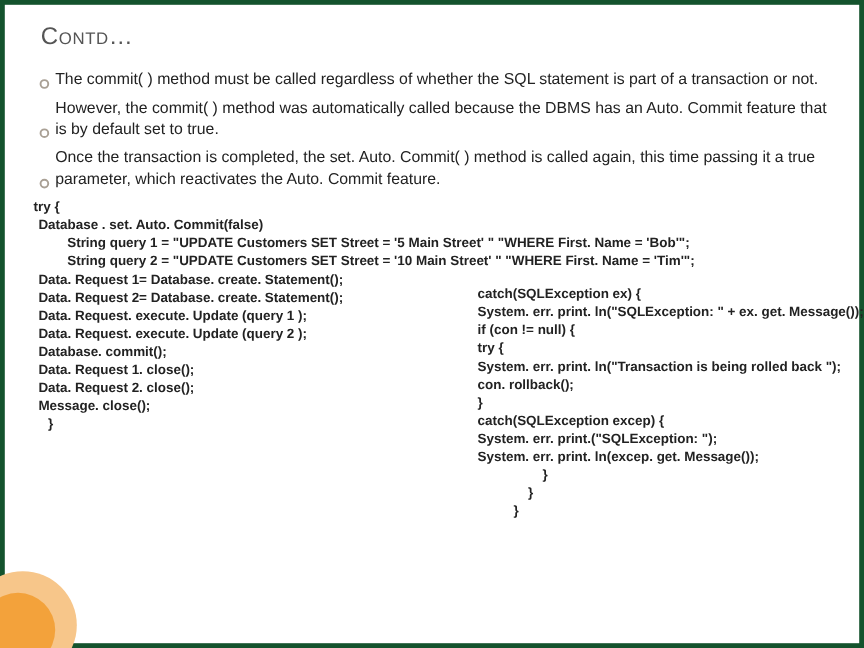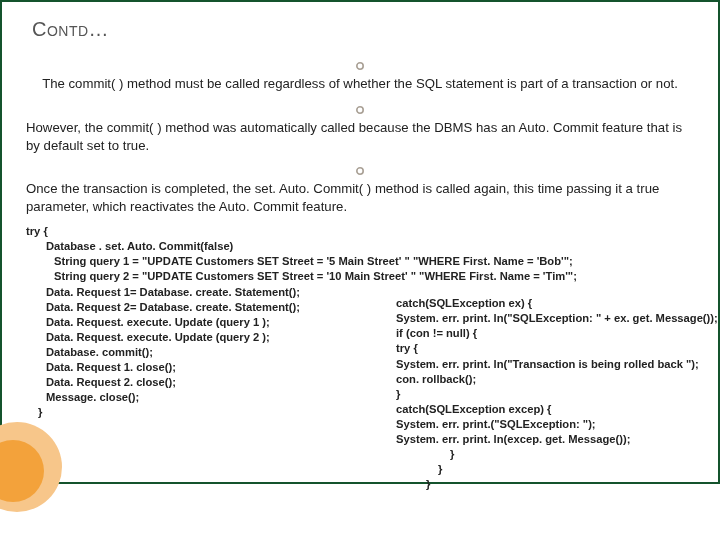--- a/index.html
+++ b/index.html
@@ -1,27 +1,27 @@
 <!DOCTYPE html>
 <html><head>
 <meta charset="utf-8">
 <style>
   * { margin: 0; padding: 0; box-sizing: border-box; }
   html, body { width: 720px; height: 540px; font-family: Arial, sans-serif; background: #fff; }
-  .slide { width: 720px; height: 484px; position: relative; padding: 12px 24px 0 24px; border: 2px solid #14532d; }
+  .slide { width: 720px; height: 540px; position: relative; padding: 12px 24px 0 24px; border: 4px solid #14532d; }
   .title { font-size: 20px; font-variant: small-caps; color: #555; letter-spacing: 0.5px; margin: 4px 0 14px 6px; }
   .bullets { list-style: none; margin: 0 0 8px 0; }
-  .bullets li { display: flex; align-items: center; font-size: 13.2px; color: #222; line-height: 1.35; margin-bottom: 6px; flex-direction: column; }
+  .bullets li { display: flex; align-items: flex-end; font-size: 13.2px; color: #222; line-height: 1.35; margin-bottom: 6px; }
   .bullets li.justify span.txt { text-align: justify; }
   .bullet-icon { flex: 0 0 18px; display: inline-flex; align-items: center; justify-content: center; margin-top: 2px; }
   .bullet-icon svg { width: 10px; height: 10px; }
   .txt { flex: 1; }
   .code-wrap { font-size: 11.2px; color: #222; line-height: 1.35; position: relative; margin-top: 2px; font-weight: bold; }
   .code-left { margin-left: 0; }
-  .indent1 { margin-left: 20px; }
+  .indent1 { margin-left: 4px; }
   .indent2 { margin-left: 28px; }
   .code-right { position: absolute; left: 370px; top: 72px; width: 330px; font-size: 11.2px; line-height: 1.35; }
   .rind1 { margin-left: 0; }
   .rind2 { margin-left: 54px; }
   .rind3 { margin-left: 42px; }
   .corner { position: absolute; left: 0; bottom: 0; width: 60px; height: 60px; }
   .corner .outer { position: absolute; left: -30px; bottom: -30px; width: 90px; height: 90px; border-radius: 50%; background: #f7c68a; }
   .corner .inner { position: absolute; left: -20px; bottom: -20px; width: 62px; height: 62px; border-radius: 50%; background: #f3a23b; }
 </style>
 </head>

